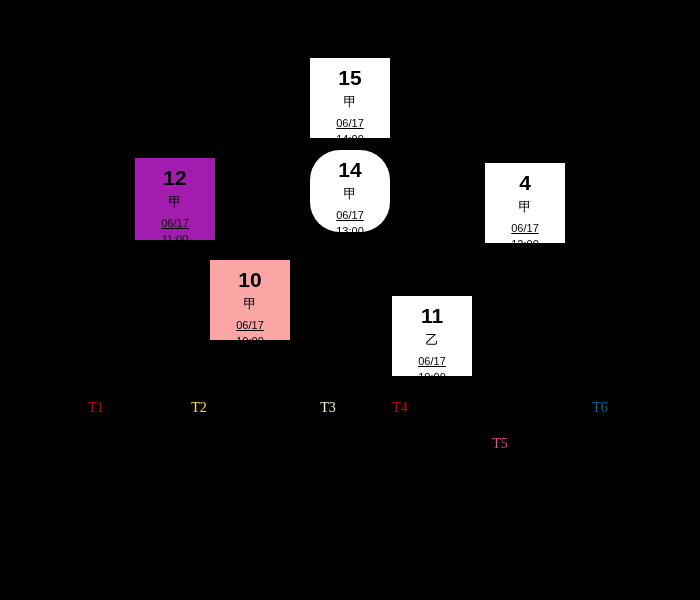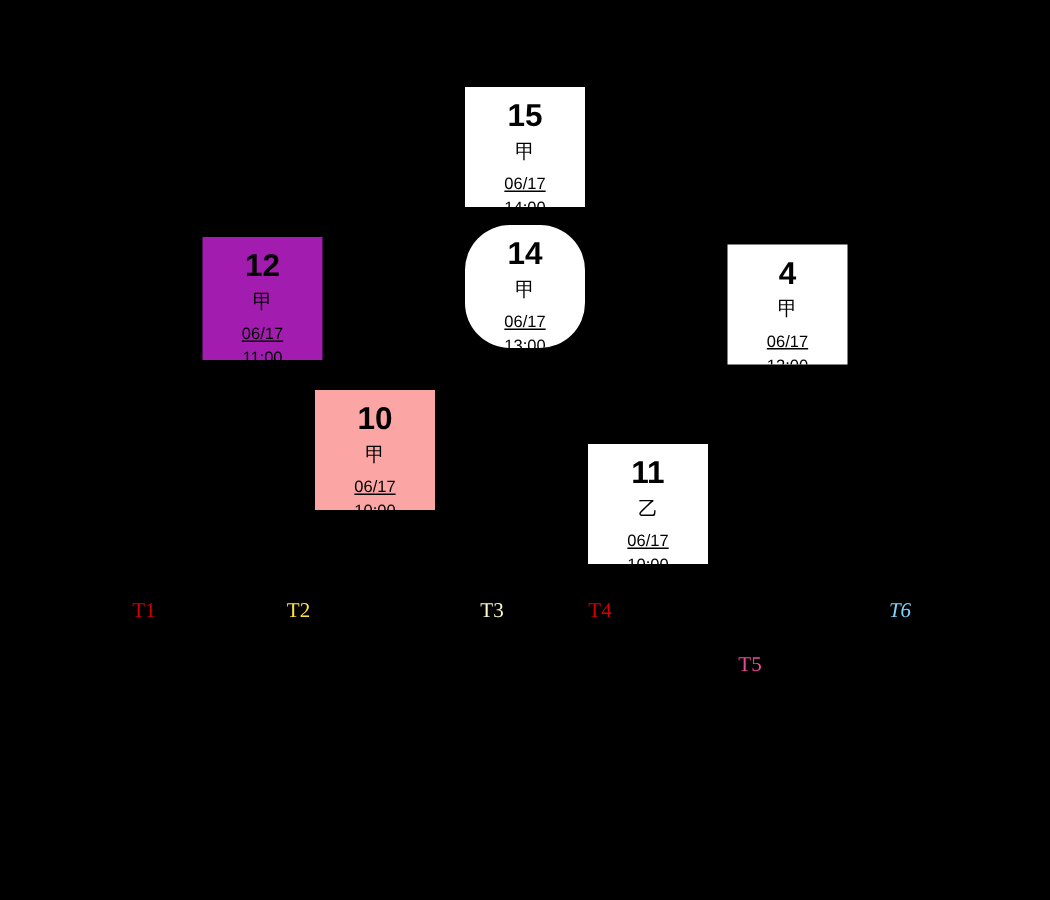--- a/index.html
+++ b/index.html
@@ -117,15 +117,15 @@
         <div class="card-date" style="margin-top: 9px;">06/17</div>
         <div class="card-time" style="margin-top: 2px;">10:00</div>
       </div>
     </div>
   <div id="axis-layer">
       <div class="axis-label" style="left: 96px; top: 400px; color: rgb(212, 0, 0);">T1</div>
       <div class="axis-label" style="left: 199px; top: 400px; color: #fde047;">T2</div>
       <div class="axis-label" style="left: 300px; top: 400px; color: #fef9c3; margin-left: 28px;">T3</div>
       <div class="axis-label" style="left: 400px; top: 400px; color: rgb(212, 0, 0);">T4</div>
       <div class="axis-label" style="left: 500px; top: 400px; color: #ec4899; margin-top: 36px;">T5</div>
-      <div class="axis-label" style="left: 600px; top: 400px; color: #7dd3fc; font-style: italic;">T6</div>
+      <div class="axis-label" style="left: 600px; top: 400px; color: #0369a1;">T6</div>
     </div>
 </div>
 
 </body></html>

